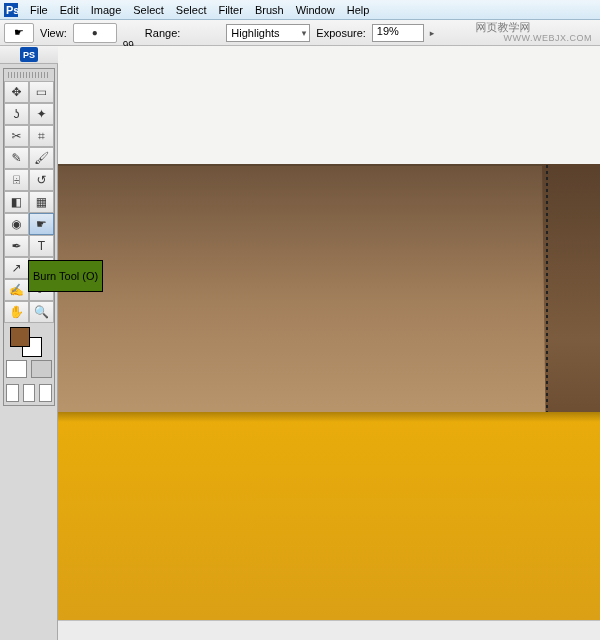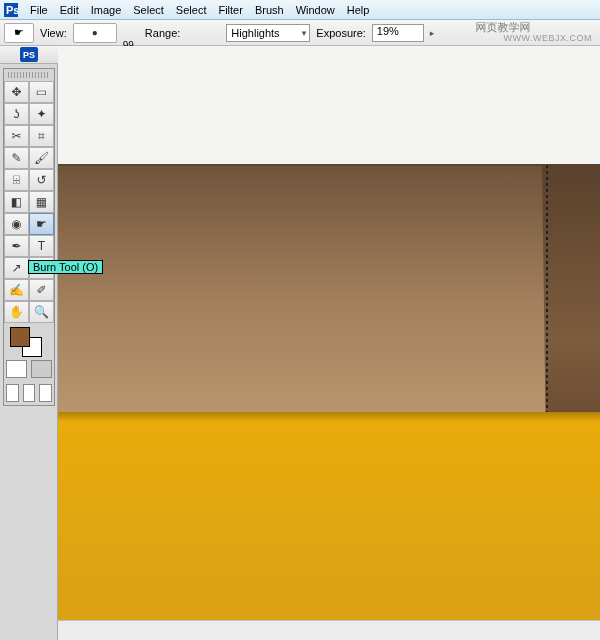--- a/index.html
+++ b/index.html
@@ -25,21 +25,21 @@
   .tool-row { display:flex; }
   .tool-btn { width:25px; height:22px; border:1px solid #b0b0b0; background:linear-gradient(#f6f6f6,#e2e2e2); display:flex;align-items:center;justify-content:center; position:relative; cursor:default;}
   .tool-btn.sel { background:linear-gradient(#dfe9f5,#b7d0ea); border-color:#6a8fb5;}
   .tool-btn .ic { font-size:12px; color:#3a3a3a; }
   .swatches { height:34px; position:relative;}
   .swatch-fg { position:absolute; left:6px; top:4px; width:20px; height:20px; background:#8a5a2e; border:1px solid #000;}
   .swatch-bg { position:absolute; left:18px; top:14px; width:20px; height:20px; background:#fff; border:1px solid #000;}
   .mode-row { height:24px; display:flex; align-items:center; justify-content:center;}
   .mode-btn { width:22px; height:18px; border:1px solid #888; background:#fff; margin:0 2px;}
   .mode-btn.mask { background:#ccc;}
-  .tooltip { position:absolute; left:28px; top:214px; background:#5eead4; border:1px solid #000; padding:0 4px; font-size:11px; white-space:nowrap; z-index:50;}
+  .tooltip { position:absolute; left:28px; top:214px; background:#4d7c0f; border:1px solid #000; padding:9px 4px; font-size:11px; white-space:nowrap; z-index:50;}
   .canvas { position:absolute; left:58px; top:46px; right:0; bottom:20px; background:#f4f4f3;}
   .box-back { position:absolute; left:0; top:118px; width:490px; height:250px; background:linear-gradient(180deg,#6f543c 0%, #a3805c 55%, #b9956c 100%); border-top:2px solid #5a4530;}
   .box-flap { position:absolute; left:484px; top:118px; width:58px; height:250px; background:linear-gradient(180deg,#5a412c, #7c5c3e 70%, #6d4e33); clip-path: polygon(0 0, 100% 0, 100% 100%, 6% 100%);}
   .flap-edge { position:absolute; left:488px; top:118px; width:2px; height:250px; background:repeating-linear-gradient(0deg,#222,#222 3px,transparent 3px,transparent 6px);}
   .box-front { position:absolute; left:0; top:366px; width:542px; height:208px; background:linear-gradient(180deg,#e9ac0a 0%, #dba015 100%);}
   .front-shadow { position:absolute; left:0; top:366px; width:542px; height:10px; background:linear-gradient(180deg,rgba(0,0,0,0.25),transparent);}
   .statusbar { position:absolute; left:58px; bottom:0; right:0; height:20px; background:#ececec; border-top:1px solid #c0c0c0;}
 </style>
 </head>
 <body>

